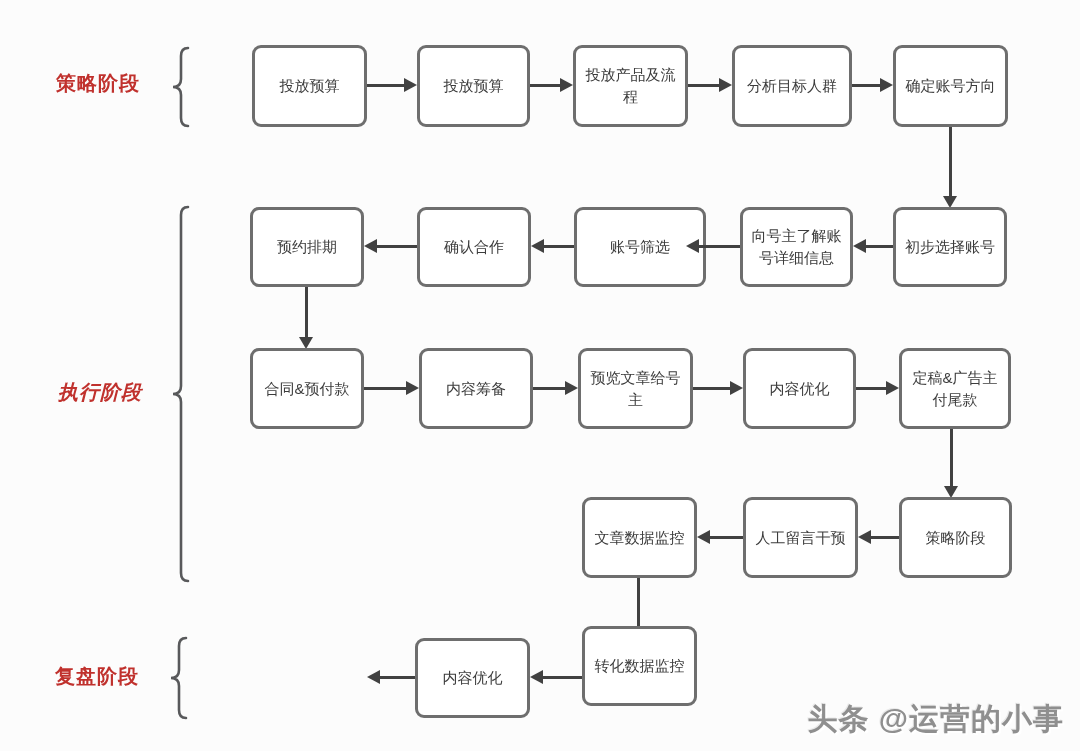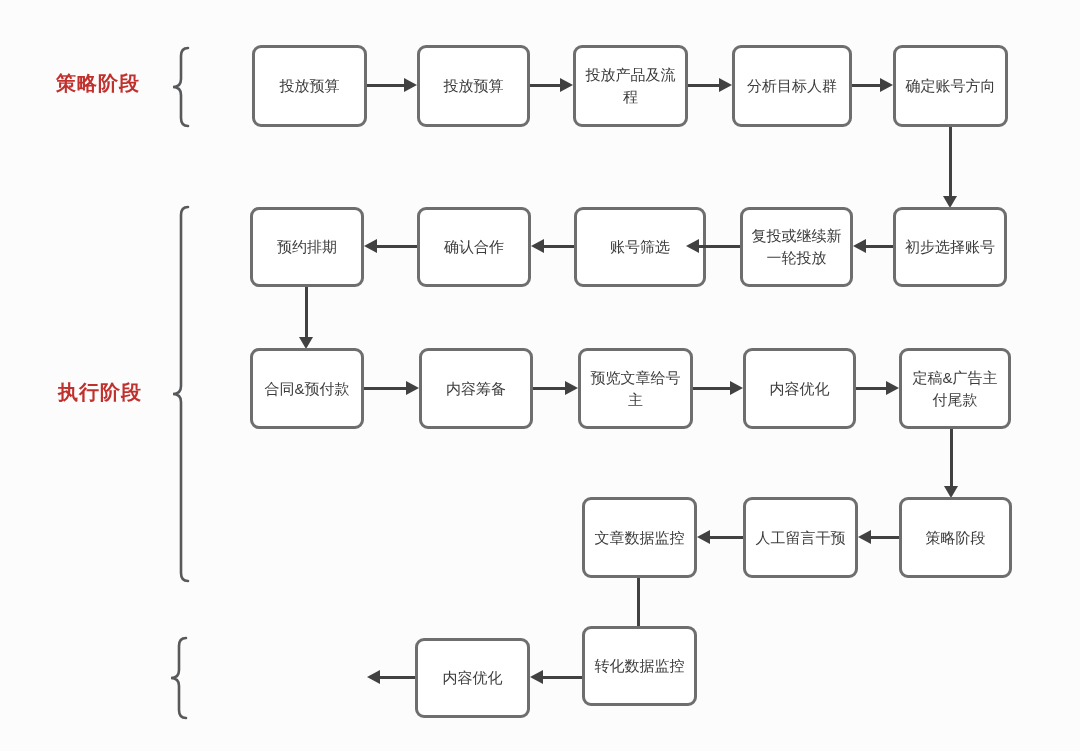--- a/index.html
+++ b/index.html
@@ -34,21 +34,22 @@
     position:absolute;top:699px;right:16px;font-size:30px;font-weight:bold;color:#8f8f8f;
     letter-spacing:1px;text-shadow:2px 2px 0 #ffffff,-1px -1px 0 #e9e9e9;white-space:nowrap;
   }
 </style>
 </head>
 <body>
 
 <div class="canvas">
 
   <div class="phase" style="left:56px;top:70px;">策略阶段</div>
-  <div class="phase" style="left:58px;top:379px;">执行阶段</div>
+  <div class="phase" style="left:58px;top:379px;font-style:italic;">执行阶段</div>
+  <div class="phase" style="left:55px;top:663px;">复盘阶段</div>
 
   <svg class="brace" style="left:170px;top:46px;" width="22" height="82" viewBox="0 0 22 82">
     <path d="M18 2 Q11 2 11 10 L11 33 Q11 41 3 41 Q11 41 11 49 L11 72 Q11 80 18 80" fill="none" stroke="#58595b" stroke-width="2.6" stroke-linecap="round"></path>
   </svg>
   <svg class="brace" style="left:170px;top:205px;" width="24" height="378" viewBox="0 0 24 378">
     <path d="M18 2 Q11 2 11 10 L11 181 Q11 189 3 189 Q11 189 11 197 L11 368 Q11 376 18 376" fill="none" stroke="#58595b" stroke-width="2.6" stroke-linecap="round"></path>
   </svg>
   <svg class="brace" style="left:168px;top:636px;" width="22" height="84" viewBox="0 0 22 84">
     <path d="M18 2 Q11 2 11 10 L11 34 Q11 42 3 42 Q11 42 11 50 L11 74 Q11 82 18 82" fill="none" stroke="#58595b" stroke-width="2.6" stroke-linecap="round"></path>
   </svg>
@@ -60,21 +61,21 @@
   <div class="node" style="left:893px;top:45px;width:115px;height:82px">确定账号方向</div>
   <div class="ha r" style="left:367px;top:84px;width:37px"></div>
   <div class="ha r" style="left:530px;top:84px;width:30px"></div>
   <div class="ha r" style="left:688px;top:84px;width:31px"></div>
   <div class="ha r" style="left:852px;top:84px;width:28px"></div>
   <div class="va" style="left:949px;top:127px;height:69px"></div>
 
   <div class="node" style="left:250px;top:207px;width:114px;height:80px">预约排期</div>
   <div class="node" style="left:417px;top:207px;width:114px;height:80px">确认合作</div>
   <div class="node" style="left:574px;top:207px;width:132px;height:80px">账号筛选</div>
-  <div class="node" style="left:740px;top:207px;width:113px;height:80px">复投或继续新一轮投放</div>
+  <div class="node" style="left:740px;top:207px;width:113px;height:80px">向号主了解账号详细信息</div>
   <div class="node" style="left:893px;top:207px;width:114px;height:80px">初步选择账号</div>
   <div class="ha l" style="left:377px;top:245px;width:40px"></div>
   <div class="ha l" style="left:544px;top:245px;width:30px"></div>
   <div class="ha l" style="left:699px;top:245px;width:41px"></div>
   <div class="ha l" style="left:866px;top:245px;width:27px"></div>
   <div class="va" style="left:305px;top:287px;height:50px"></div>
 
   <div class="node" style="left:250px;top:348px;width:114px;height:81px">合同&amp;预付款</div>
   <div class="node" style="left:419px;top:348px;width:114px;height:81px">内容筹备</div>
   <div class="node" style="left:578px;top:348px;width:115px;height:81px">预览文章给号主</div>
@@ -91,14 +92,15 @@
   <div class="node" style="left:899px;top:497px;width:113px;height:81px">策略阶段</div>
   <div class="ha l" style="left:710px;top:536px;width:33px"></div>
   <div class="ha l" style="left:871px;top:536px;width:28px"></div>
   <div class="va" style="left:637px;top:578px;height:49px"></div>
 
   <div class="node" style="left:415px;top:638px;width:115px;height:80px">内容优化</div>
   <div class="node" style="left:582px;top:626px;width:115px;height:80px">转化数据监控</div>
   <div class="ha l" style="left:380px;top:676px;width:35px"></div>
   <div class="ha l" style="left:543px;top:676px;width:39px"></div>
 
+  <div class="watermark">头条 @运营的小事</div>
 
 </div>
 
 </body></html>

